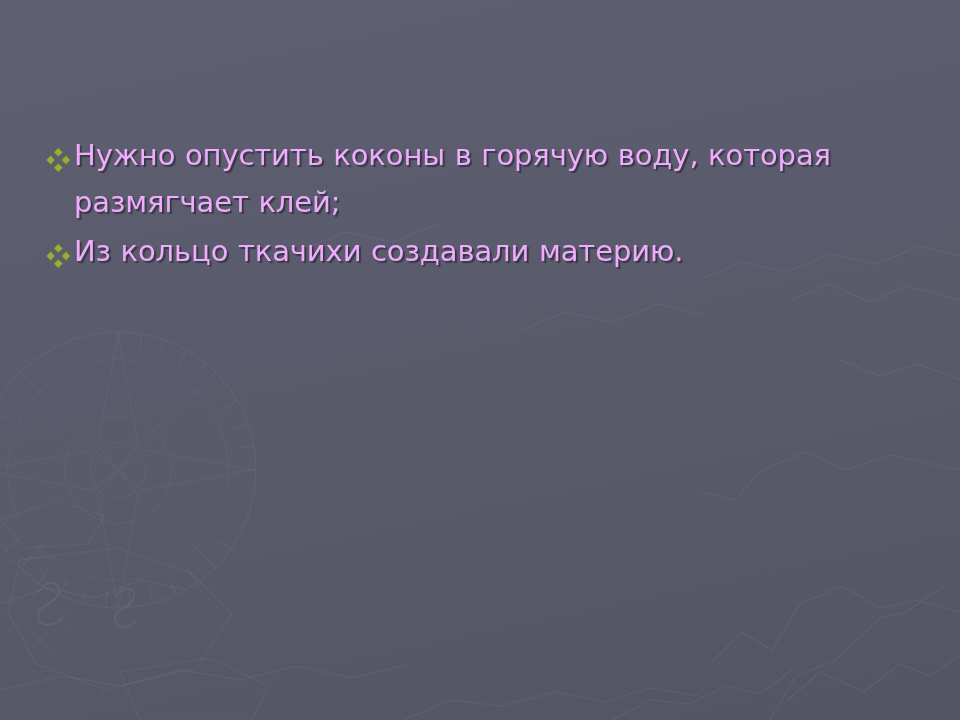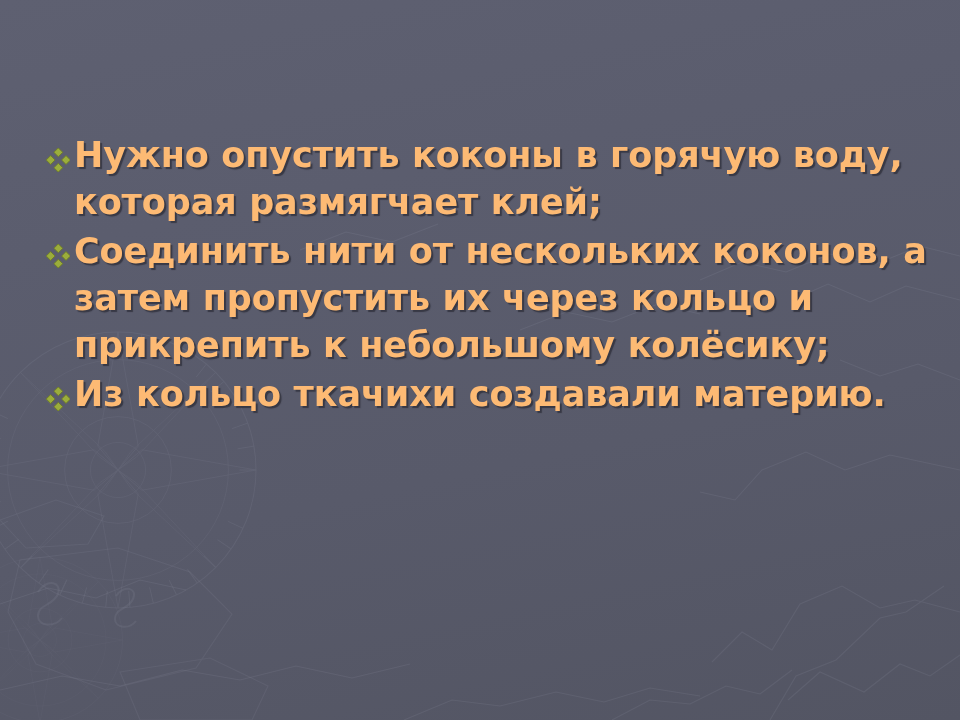--- a/index.html
+++ b/index.html
@@ -54,27 +54,26 @@
     margin-top: 2px;
   }
   .bullet-marker svg {
     position: absolute;
     left: 2px;
     top: 14px;
     display: block;
   }
   .bullet-text {
     flex: 1 1 auto;
-    color: #fdba74;
-    font-size: 35px;
+    color: #f0abfc;
+    font-size: 29px;
     line-height: 47px;
     letter-spacing: -0.1px;
     text-shadow: 2px 2px 1px rgba(28,28,36,0.55);
     word-spacing: 0.5px;
-    font-weight: bold;
   }
 </style>
 </head>
 <body>
 
 <div id="slide">
 
   <div id="bg-gradient"></div>
 
   <svg id="bg-artwork" viewBox="0 0 960 720" preserveAspectRatio="none" aria-hidden="true">
@@ -161,33 +160,20 @@
             <rect x="9.2" y="1.2" width="6.2" height="6.2" transform="rotate(45 12.3 4.3)"></rect>
             <rect x="1.5" y="8.9" width="6.2" height="6.2" transform="rotate(45 4.6 12)"></rect>
             <rect x="16.9" y="8.9" width="6.2" height="6.2" transform="rotate(45 20 12)"></rect>
             <rect x="9.2" y="16.6" width="6.2" height="6.2" transform="rotate(45 12.3 19.7)"></rect>
           </g>
         </svg>
       </span>
       <span class="bullet-text">Нужно опустить коконы в горячую воду, которая размягчает клей;</span>
     </div>
 
-    <div class="bullet-row">
-      <span class="bullet-marker">
-        <svg width="24" height="24" viewBox="0 0 24 24" aria-hidden="true">
-          <g fill="#9bad3c" stroke="#6f7d22" stroke-width="0.8">
-            <rect x="9.2" y="1.2" width="6.2" height="6.2" transform="rotate(45 12.3 4.3)"></rect>
-            <rect x="1.5" y="8.9" width="6.2" height="6.2" transform="rotate(45 4.6 12)"></rect>
-            <rect x="16.9" y="8.9" width="6.2" height="6.2" transform="rotate(45 20 12)"></rect>
-            <rect x="9.2" y="16.6" width="6.2" height="6.2" transform="rotate(45 12.3 19.7)"></rect>
-          </g>
-        </svg>
-      </span>
-      <span class="bullet-text">Соединить нити от нескольких коконов, а затем пропустить их через кольцо и прикрепить к небольшому колёсику;</span>
-    </div>
 
 
     <div class="bullet-row">
       <span class="bullet-marker">
         <svg width="24" height="24" viewBox="0 0 24 24" aria-hidden="true">
           <g fill="#9bad3c" stroke="#6f7d22" stroke-width="0.8">
             <rect x="9.2" y="1.2" width="6.2" height="6.2" transform="rotate(45 12.3 4.3)"></rect>
             <rect x="1.5" y="8.9" width="6.2" height="6.2" transform="rotate(45 4.6 12)"></rect>
             <rect x="16.9" y="8.9" width="6.2" height="6.2" transform="rotate(45 20 12)"></rect>
             <rect x="9.2" y="16.6" width="6.2" height="6.2" transform="rotate(45 12.3 19.7)"></rect>

